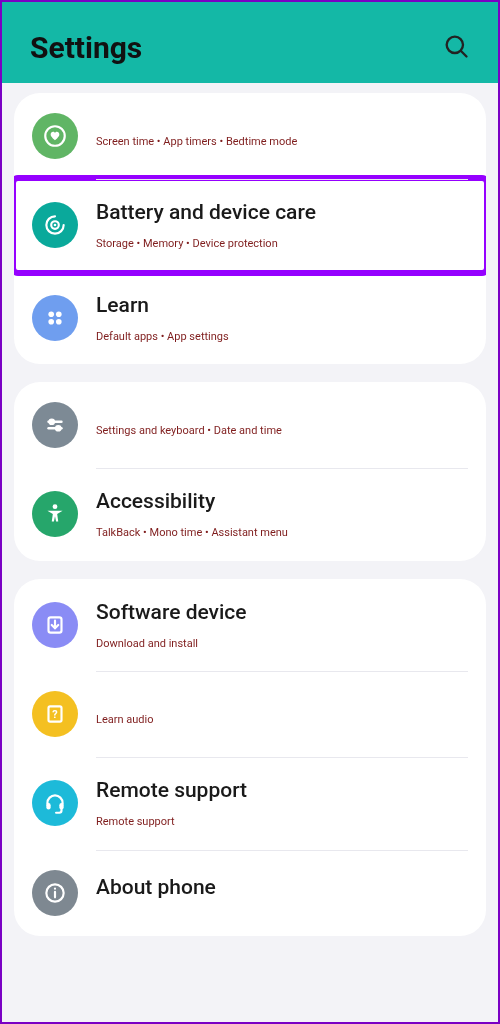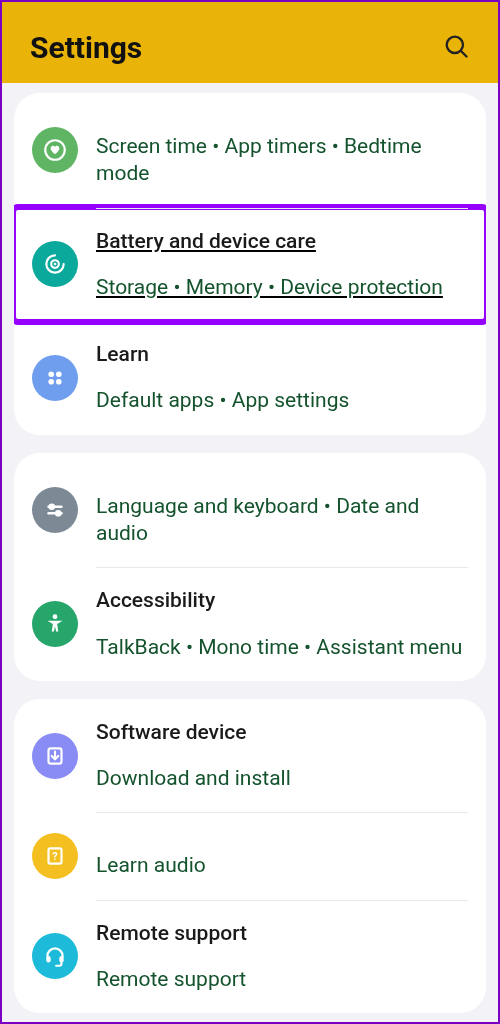--- a/index.html
+++ b/index.html
@@ -8,21 +8,21 @@
     font-family: -apple-system, "Segoe UI", Roboto, "Helvetica Neue", Arial, sans-serif;
     background: #f3f3f7;
     border: 2px solid #7a00c4;
     overflow: hidden;
   }
   .header {
     display: flex;
     align-items: center;
     justify-content: space-between;
     padding: 28px 28px 18px 28px;
-    background: #eab308;
+    background: #14b8a6;
   }
   .header h1 {
     font-size: 30px;
     font-weight: 700;
     color: #111;
   }
   .search-icon svg { width: 28px; height: 28px; stroke: #222; }
   .group {
     background: #fff;
     margin: 18px 12px 0 12px;
@@ -61,31 +61,30 @@
     flex: 1 1 auto;
     min-width: 0;
   }
   .title {
     font-size: 21px;
     font-weight: 500;
     color: #1a1a1a;
     line-height: 1.25;
   }
   .subtitle {
-    font-size: 21px;
-    color: #14532d;
-    margin-top: 20px;
+    font-size: 11px;
+    color: #7f1d1d;
+    margin-top: 12px;
     line-height: 1.3;
   }
   .highlighted {
     outline: 6px solid #9500ff;
     outline-offset: -2px;
     border-radius: 4px;
     z-index: 5;
-    text-decoration: underline;
   }
   
   .bg-green    { background: #60b565; }
   .bg-teal     { background: #0aa99b; }
   .bg-blue     { background: #6f9eef; }
   .bg-grey     { background: #7d8a95; }
   .bg-green2   { background: #26a66b; }
   .bg-violet   { background: #8a8cf5; }
   .bg-yellow   { background: #f4c021; }
   .bg-cyan     { background: #1dbad9; }
@@ -153,21 +152,21 @@
   <div class="item">
     <span class="icon-wrap bg-grey">
       <svg viewBox="0 0 24 24" stroke="#fff" stroke-width="2.2" stroke-linecap="round">
         <line x1="6" y1="9" x2="18" y2="9"></line>
         <line x1="6" y1="15" x2="18" y2="15"></line>
         <circle cx="9" cy="9" r="2" fill="#fff"></circle>
         <circle cx="15" cy="15" r="2" fill="#fff"></circle>
       </svg>
     </span>
     <div class="item-text">
-      <div class="subtitle">Language and keyboard  •  Date and audio</div>
+      <div class="subtitle">Settings and keyboard  •  Date and time</div>
     </div>
   </div>
 
   <div class="item">
     <span class="icon-wrap bg-green2">
       <svg viewBox="0 0 24 24" fill="#fff">
         <circle cx="12" cy="5.2" r="2.2"></circle>
         <path d="M5 9 L19 9 L14 12 L15 19 L13 19 L12 14 L11 19 L9 19 L10 12 Z"></path>
       </svg>
     </span>
@@ -214,13 +213,26 @@
         <rect x="16" y="12" width="4" height="6" rx="2" fill="#fff" stroke="none"></rect>
         <path d="M18 18 v1 a2 2 0 0 1 -2 2 h-3"></path>
       </svg>
     </span>
     <div class="item-text">
       <div class="title">Remote support</div>
       <div class="subtitle">Remote support</div>
     </div>
   </div>
 
+  <div class="item">
+    <span class="icon-wrap bg-grey2">
+      <svg viewBox="0 0 24 24" fill="none" stroke="#fff" stroke-width="2" stroke-linecap="round">
+        <circle cx="12" cy="12" r="8"></circle>
+        <line x1="12" y1="11" x2="12" y2="16"></line>
+        <circle cx="12" cy="8" r="1" fill="#fff" stroke="none"></circle>
+      </svg>
+    </span>
+    <div class="item-text">
+      <div class="title">About phone</div>
+      <div class="subtitle"></div>
+    </div>
+  </div>
 </div>
 
 </body></html>

